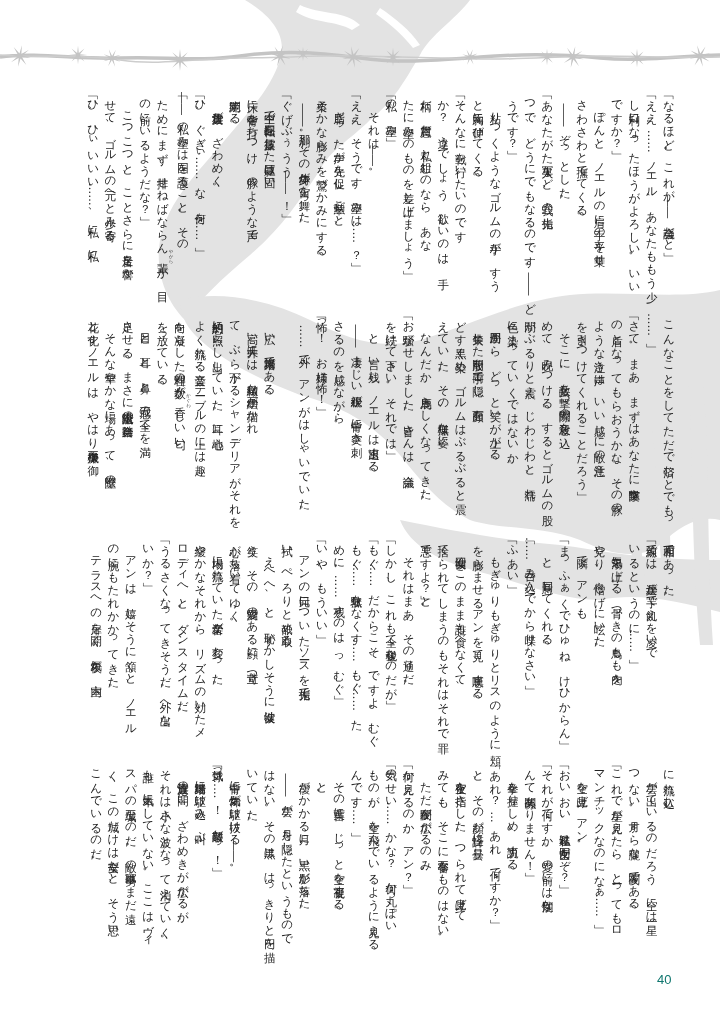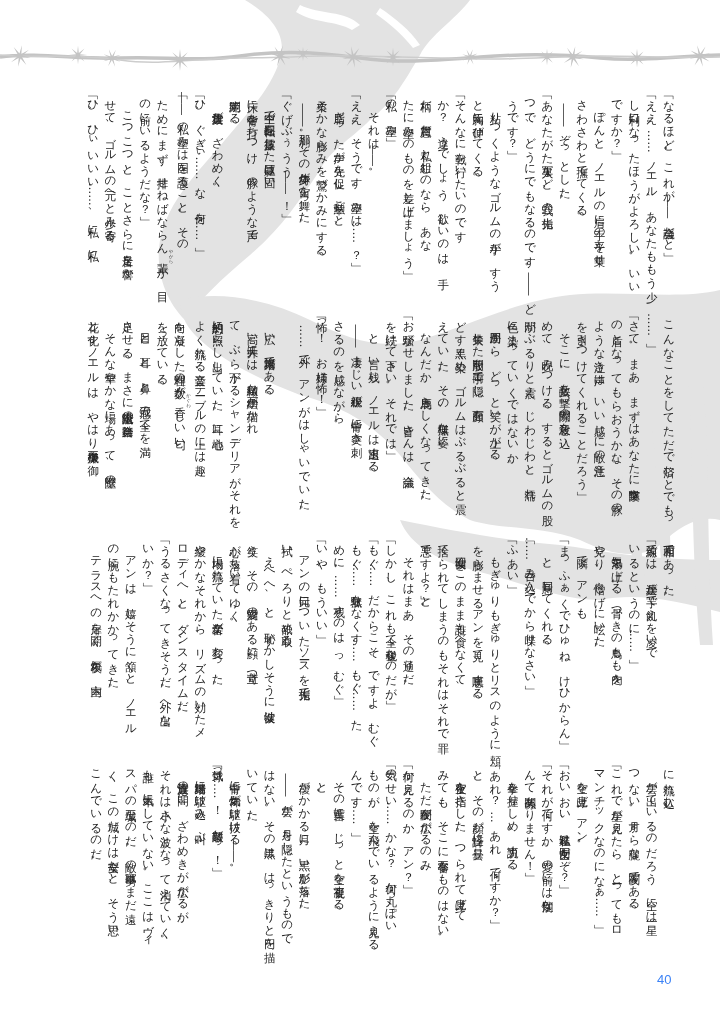--- a/index.html
+++ b/index.html
@@ -44,21 +44,21 @@
       font-size: 4.5px;
       line-height: 1;
       color: #444;
     }
     .page-number {
       position: absolute;
       left: 657px;
       top: 972px;
       font-family: "Liberation Sans", "DejaVu Sans", sans-serif;
       font-size: 13px;
-      color: #3b82f6;
+      color: #0f766e;
       z-index: 1;
     }
   </style>
 </head>
 <body>
 
 <div class="page">
 
   <svg class="art" viewBox="0 0 720 1017">
     <defs>

